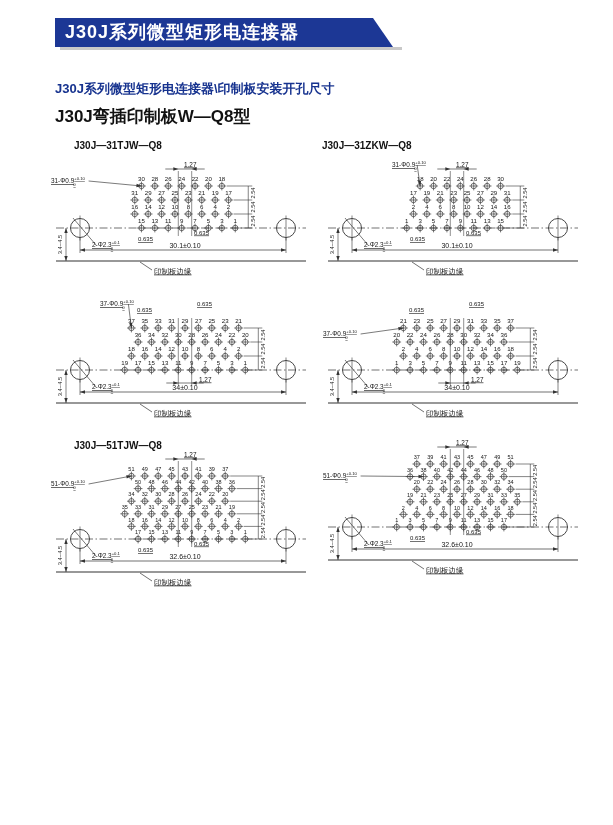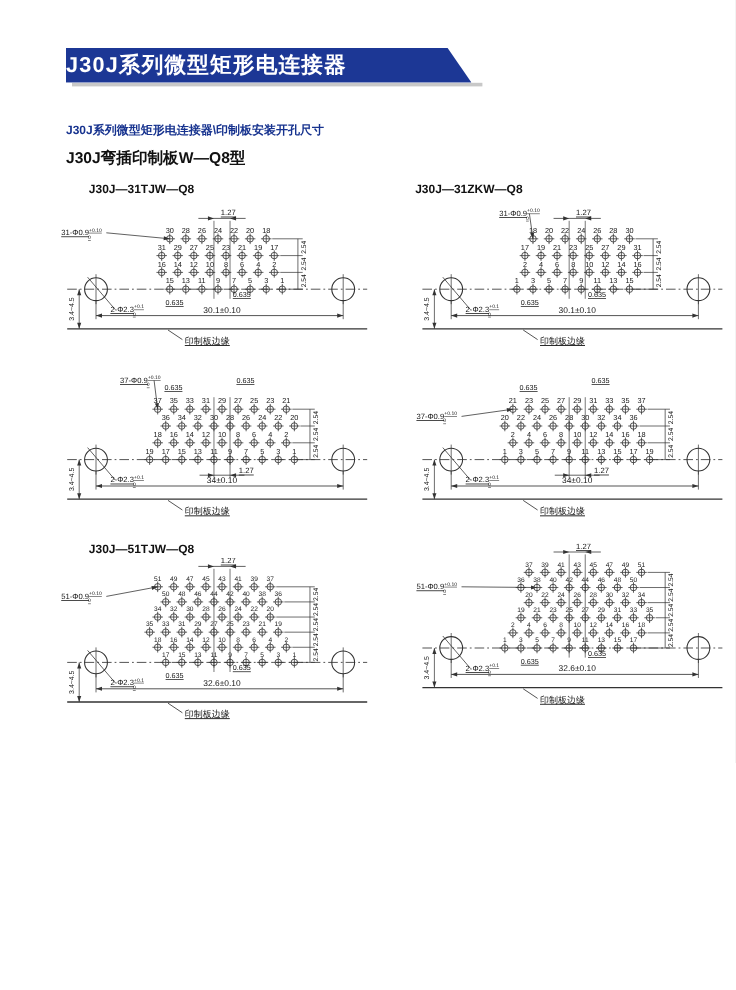--- a/index.html
+++ b/index.html
@@ -1,23 +1,23 @@
 <!DOCTYPE html>
 <html><head>
 <meta charset="utf-8">
 <style>
   html,body{margin:0;padding:0;background:#e8e8e8;font-family:"Liberation Sans",sans-serif;}
   .page{width:613px;height:825px;background:#ffffff;position:relative;overflow:hidden;margin:0 auto;}
-  .banner{margin:40px 0 0 55px;width:338px;height:29px;background:#1c3795;color:#fff;
-    font-weight:bold;font-size:18px;line-height:29px;padding-left:0;box-sizing:border-box;
+  .banner{margin:18px 0 0 55px;width:338px;height:29px;background:#1c3795;color:#fff;
+    font-weight:bold;font-size:18px;line-height:29px;padding-left:10px;box-sizing:border-box;
     clip-path:polygon(0 0,calc(100% - 20px) 0,100% 100%,0 100%);letter-spacing:1px;}
   .banner-shadow{margin:0 0 0 60px;width:342px;height:3px;background:#c8c8c8;}
-  .section-title{margin:30px 0 0 55px;font-size:10px;font-weight:bold;color:#17338f;}
-  .subline{margin:7px 0 0 55px;font-size:13px;font-weight:bold;color:#111;}
-  .grid{display:grid;grid-template-columns:272px 272px;column-gap:24px;margin:12px 0 0 48px;}
+  .section-title{margin:30px 0 0 55px;font-size:13px;font-weight:bold;color:#17338f;}
+  .subline{margin:7px 0 0 55px;font-size:17px;font-weight:bold;color:#111;}
+  .grid{display:grid;grid-template-columns:272px 272px;column-gap:0;margin:12px 0 0 48px;}
   figure{margin:0 0 4px 0;}
   figcaption{font-size:10px;font-weight:bold;color:#111;margin:0 0 1px 2px;}
   .grid figure:nth-child(odd) figcaption{margin-left:26px;}
   svg{display:block;}
   svg text{fill:#151515;}
   svg .u{text-decoration:underline;}
 </style>
 </head>
 <body>
 

